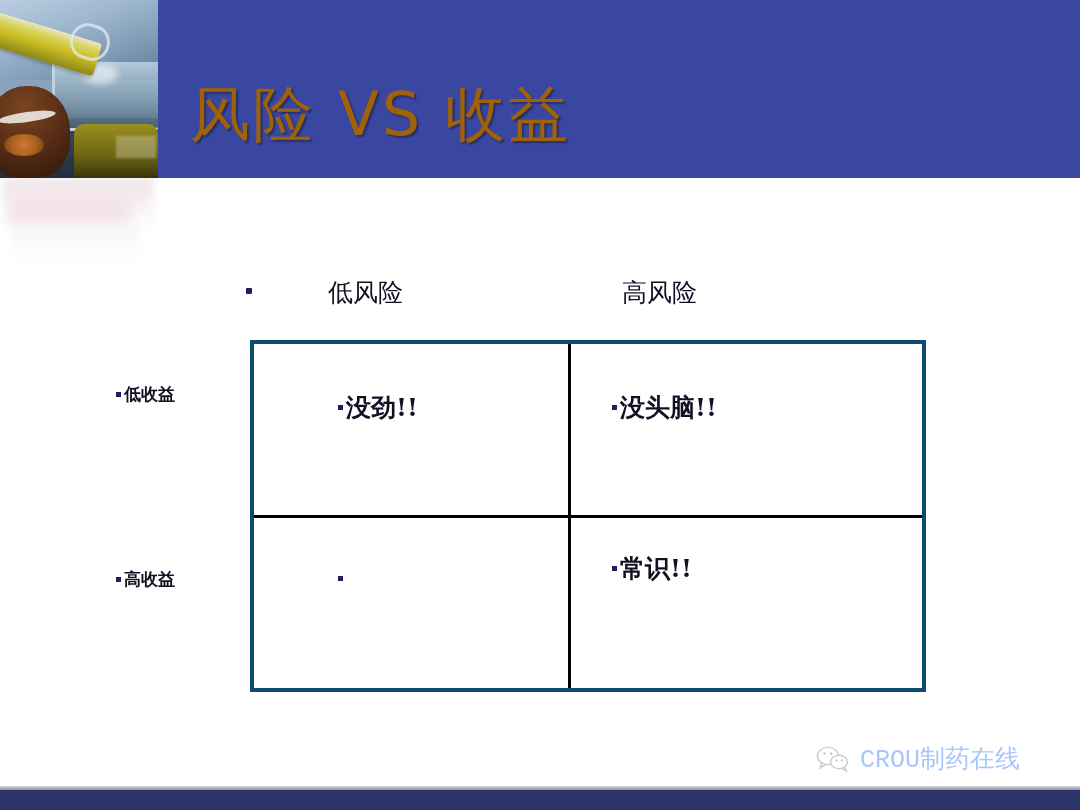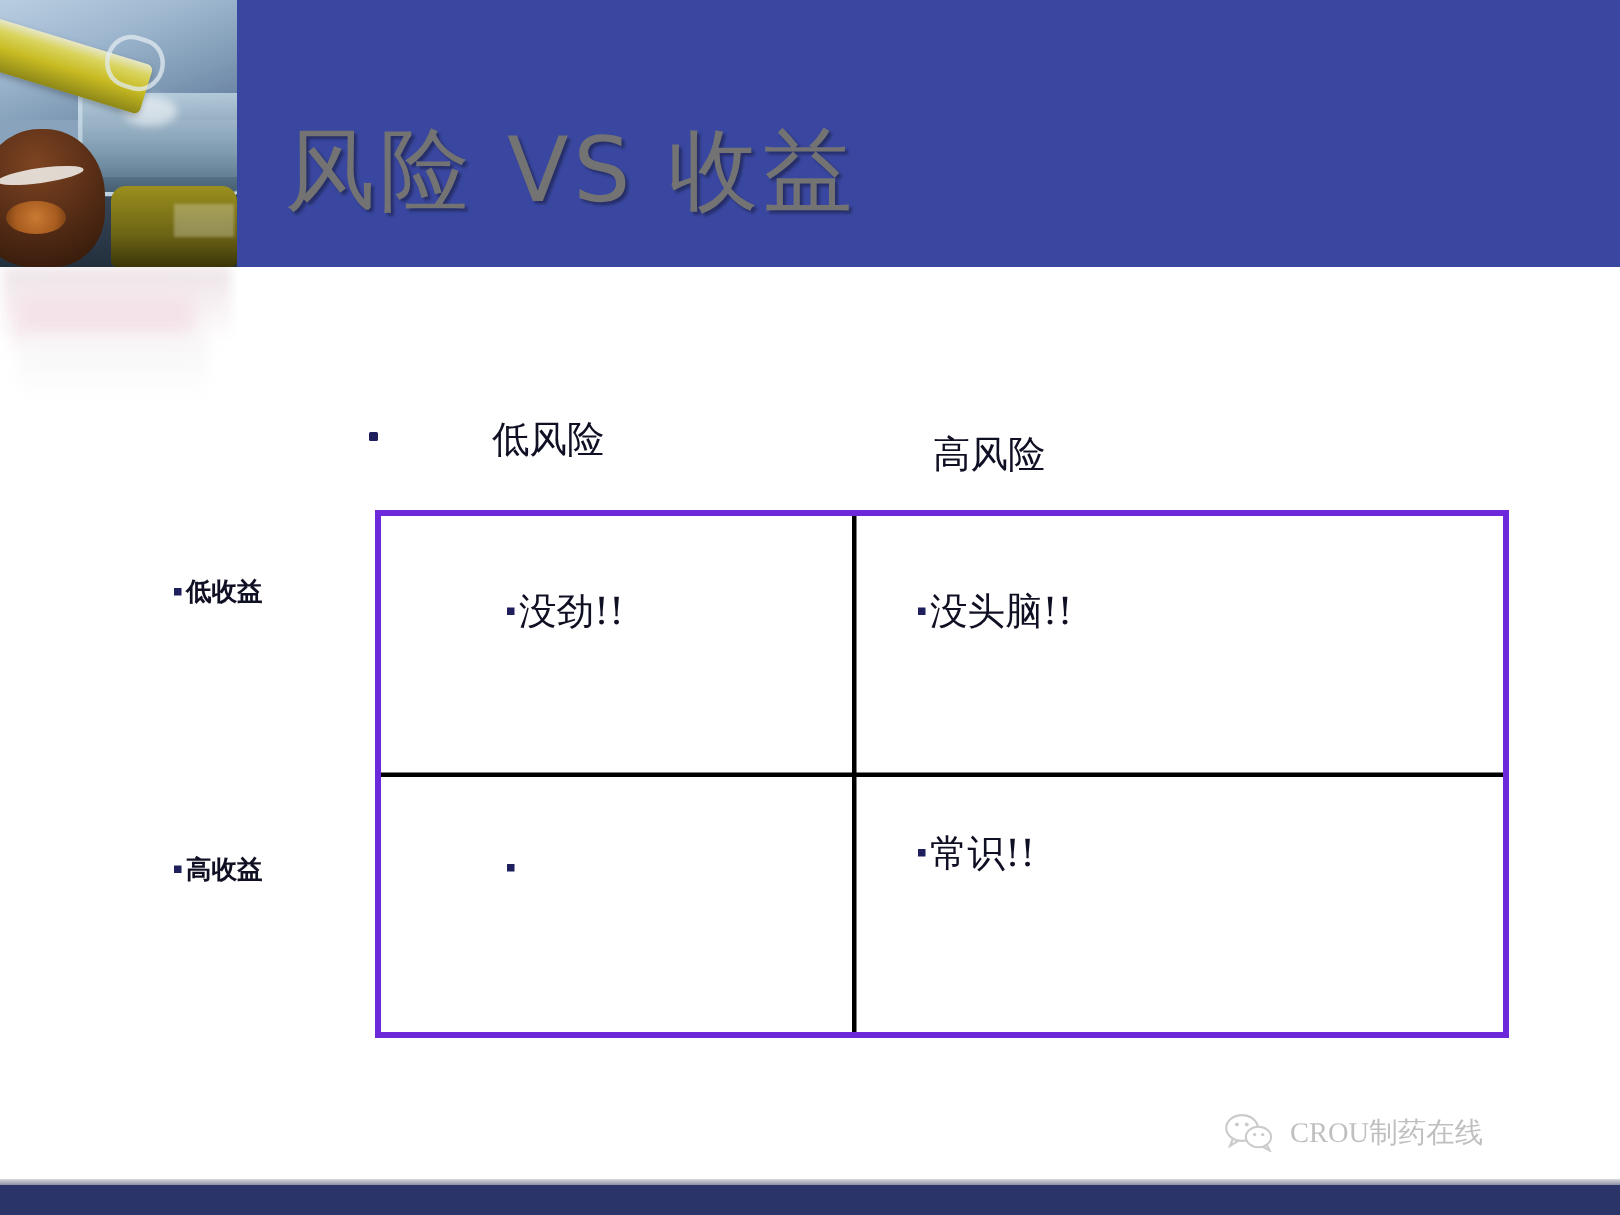--- a/index.html
+++ b/index.html
@@ -145,21 +145,21 @@
     width: 922px; height: 178px;
     background: #3a47a0;
   }
   .header-title {
     position: absolute;
     left: 190px;
     top: 78px;
     font-family: "DejaVu Sans", "Liberation Sans", sans-serif;
     font-size: 60px;
     line-height: 72px;
-    color: #737373;
+    color: #a16207;
     letter-spacing: 3px;
     font-weight: 400;
     text-shadow: 2px 2px 2px rgba(0,0,0,.35);
     white-space: nowrap;
   }
   .col-bullet {
     position: absolute;
     left: 246px; top: 288px;
     width: 6px; height: 6px;
     background: #1f1f5e;
@@ -168,21 +168,21 @@
   .col-head {
     position: absolute;
     top: 276px;
     font-family: "DejaVu Serif", "Liberation Serif", serif;
     font-size: 25px;
     color: #101024;
     white-space: nowrap;
     text-align: center;
   }
   .col-head.low  { left: 328px; }
-  .col-head.high { left: 622px; margin-top: 10px; }
+  .col-head.high { left: 622px; }
 
   .row-label {
     position: absolute;
     font-family: "DejaVu Serif", "Liberation Serif", serif;
     font-size: 17px;
     font-weight: bold;
     color: #101024;
     white-space: nowrap;
   }
   .row-label.low  { left: 116px; top: 383px; }
@@ -192,24 +192,25 @@
     width: 5px; height: 5px;
     background: #1f1f5e;
     vertical-align: middle;
     margin-right: 3px;
     margin-bottom: 3px;
   }
 
   .matrix {
     position: absolute;
     left: 250px; top: 340px;
-    width: 756px; height: 352px;
-    border: 4px solid #6d28d9;
+    width: 676px; height: 352px;
+    border: 4px solid #0c4a6e;
     box-sizing: border-box;
     background: #ffffff;
+    font-weight: bold;
   }
   .matrix .v-div {
     position: absolute;
     left: 314px; top: 0;
     width: 3px; height: 100%;
     background: #000000;
   }
   .matrix .h-div {
     position: absolute;
     left: 0; top: 171px;
@@ -240,23 +241,23 @@
   .watermark {
     position: absolute;
     left: 816px; top: 742px;
     display: flex;
     align-items: center;
     gap: 10px;
     opacity: .45;
   }
   .watermark .wm-icon { width: 34px; height: 26px; display: block; }
   .watermark .wm-text {
-    font-family: Liberation Serif, serif;
-    font-size: 19px;
-    color: #737373;
+    font-family: Liberation Mono, monospace;
+    font-size: 25px;
+    color: #3b82f6;
     white-space: nowrap;
   }
 
   
   .bottom-rule {
     position: absolute;
     left: 0; top: 786px;
     width: 1080px; height: 4px;
     background: linear-gradient(180deg, #d8d8dd 0%, #8d90a6 100%);
   }

